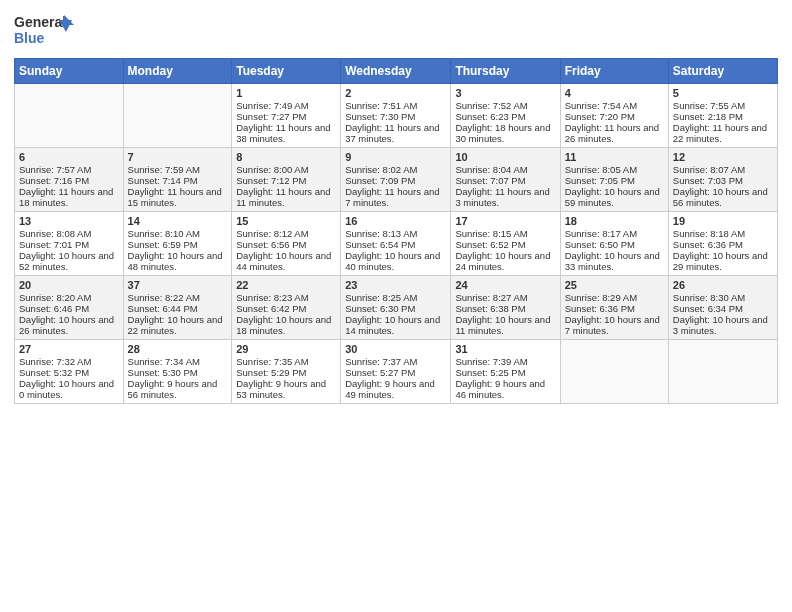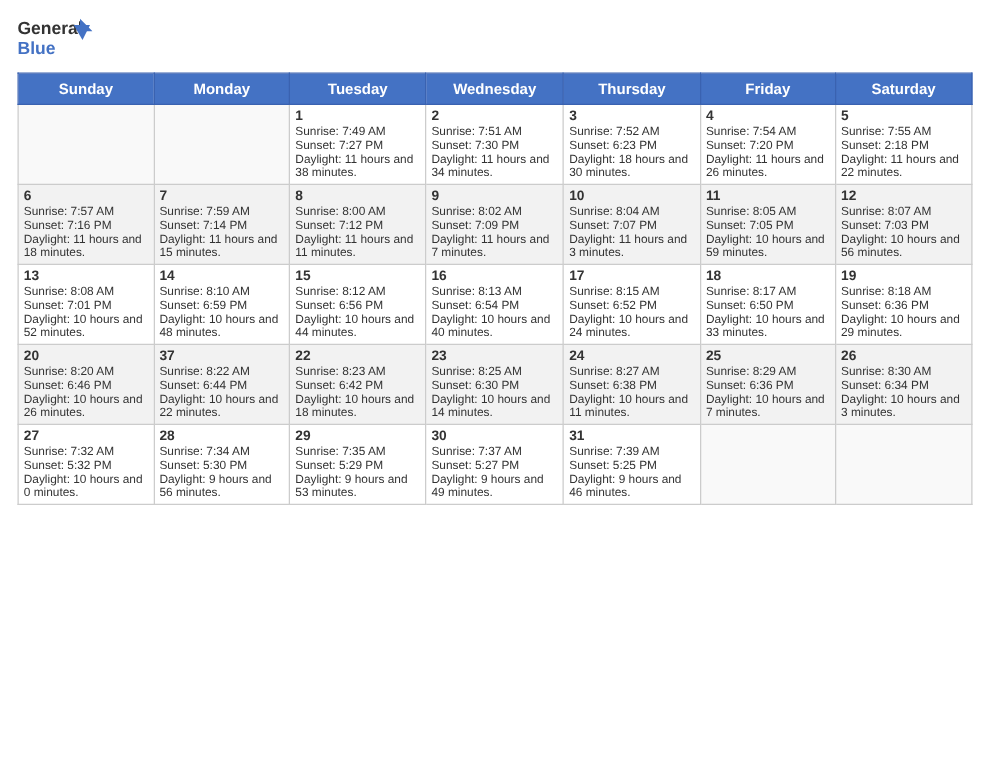--- a/index.html
+++ b/index.html
@@ -44,21 +44,21 @@
       width: 100%;
       border-collapse: collapse;
       border: 1px solid #ccc;
     }
     .calendar th {
       background-color: #4472c4;
       color: #fff;
       font-size: 12px;
       font-weight: bold;
       padding: 5px 4px;
-      text-align: center;
+      text-align: left;
       border: 1px solid #3a62b0;
     }
     .calendar td {
       vertical-align: top;
       border: 1px solid #ccc;
       padding: 3px 4px;
       font-size: 9.5px;
       color: #333;
       width: 113px;
       min-height: 70px;
@@ -119,21 +119,21 @@
           <td>
             <span class="day-num">1</span>
             <div>Sunrise: 7:49 AM</div>
             <div>Sunset: 7:27 PM</div>
             <div>Daylight: 11 hours and 38 minutes.</div>
           </td>
           <td>
             <span class="day-num">2</span>
             <div>Sunrise: 7:51 AM</div>
             <div>Sunset: 7:30 PM</div>
-            <div>Daylight: 11 hours and 34 minutes.</div>
+            <div>Daylight: 11 hours and 37 minutes.</div>
           </td>
           <td>
             <span class="day-num">3</span>
             <div>Sunrise: 7:52 AM</div>
             <div>Sunset: 6:23 PM</div>
             <div>Daylight: 18 hours and 30 minutes.</div>
           </td>
           <td>
             <span class="day-num">4</span>
             <div>Sunrise: 7:54 AM</div>

